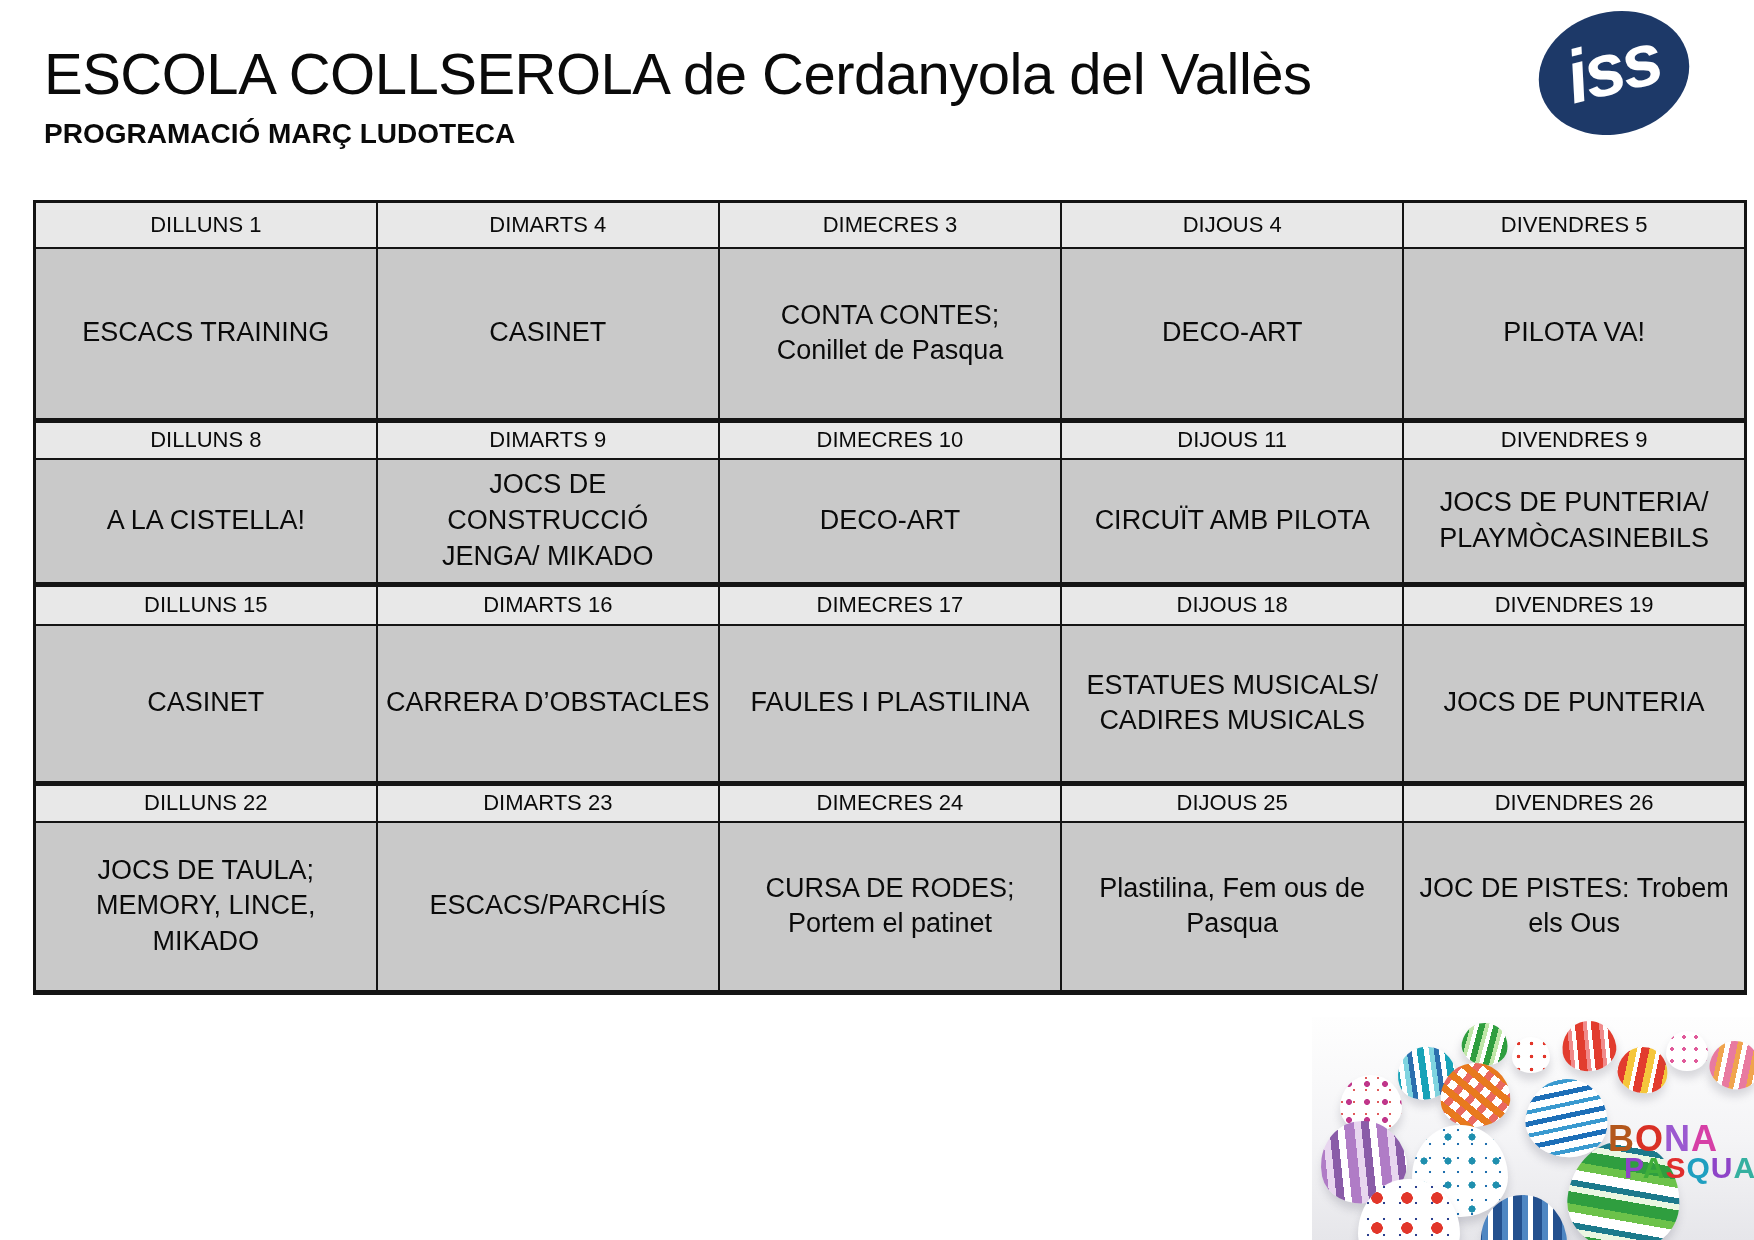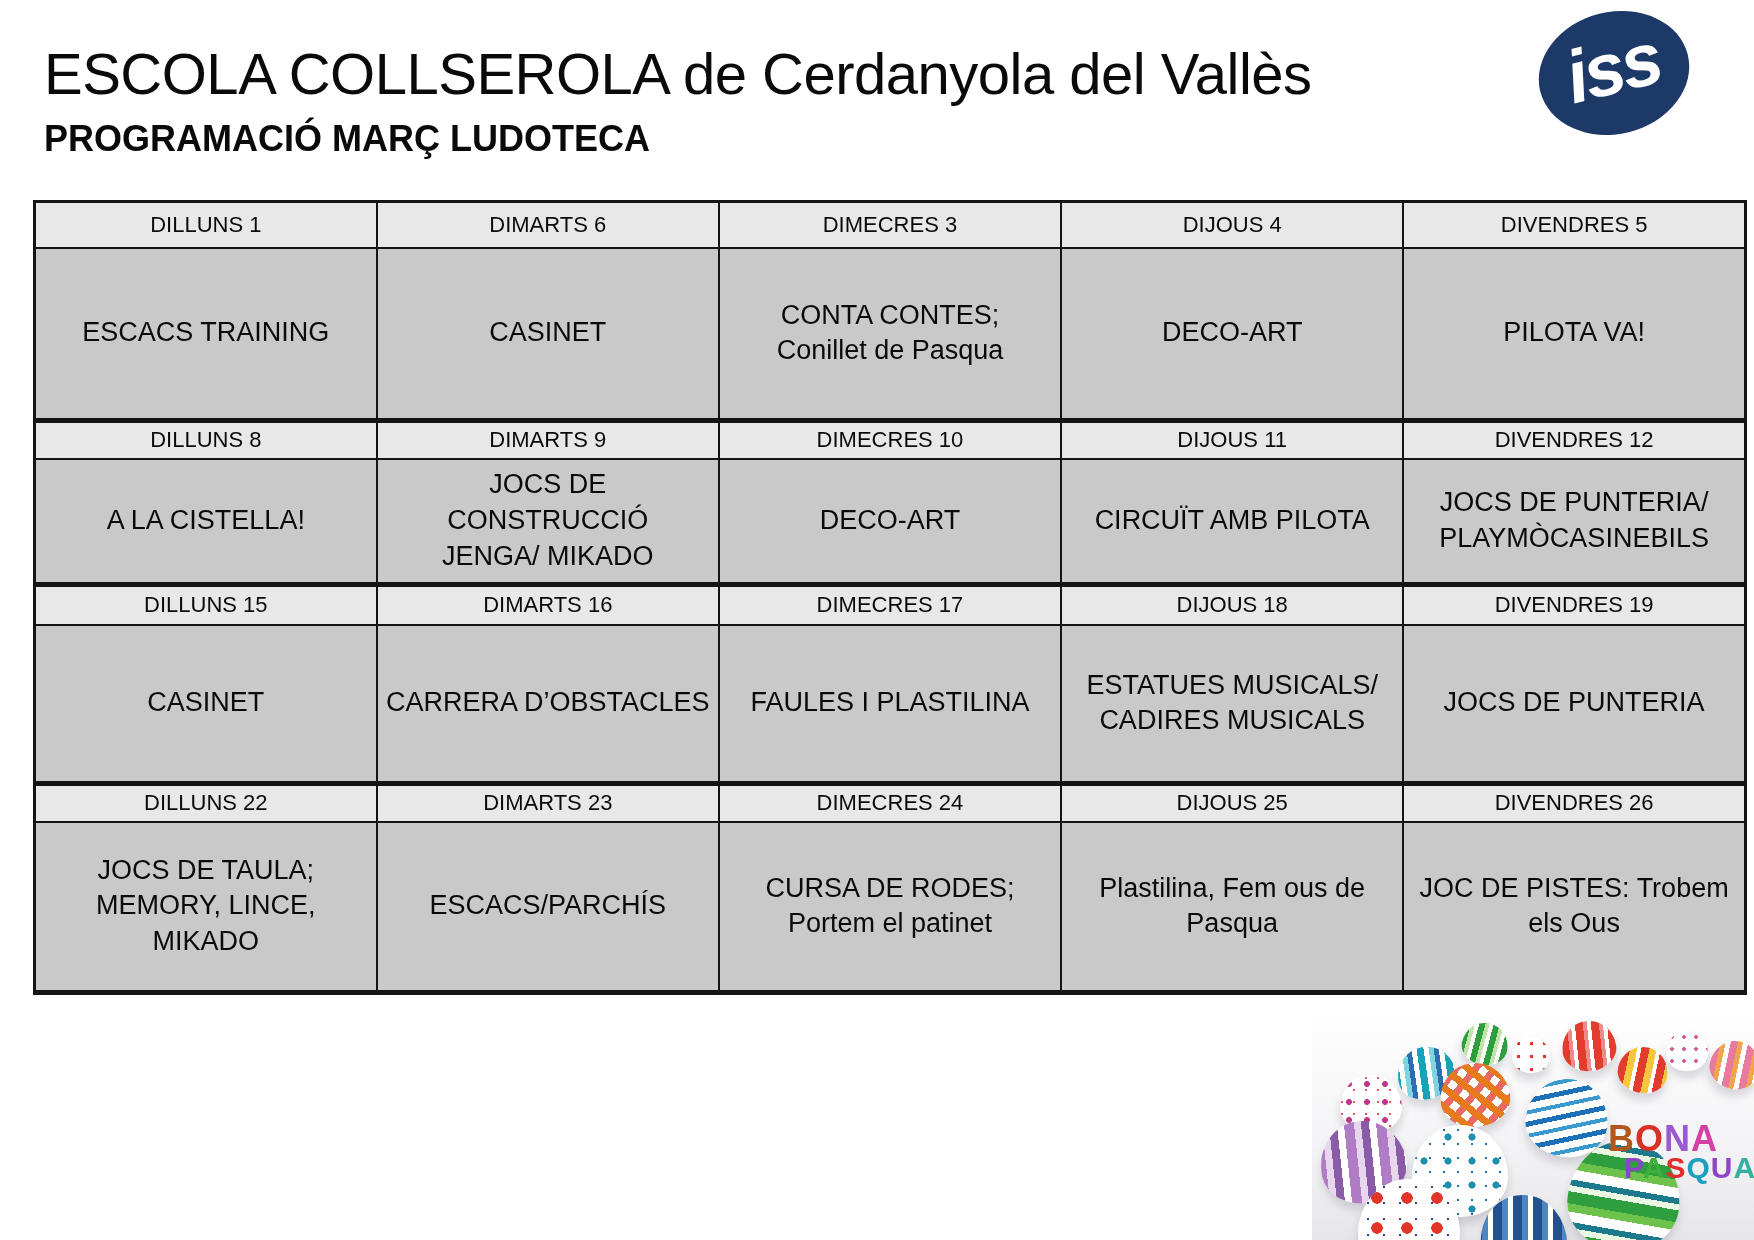--- a/index.html
+++ b/index.html
@@ -2,21 +2,21 @@
 <html><head>
 <meta charset="utf-8">
 <style>
   html,body{margin:0;padding:0;background:#fff;}
   #canvas{position:relative;width:1754px;height:1240px;background:#ffffff;overflow:hidden;
           font-family:"Liberation Sans",sans-serif;color:#0a0a0a;}
 
   
   .page-title{position:absolute;left:44px;top:40px;font-size:58px;font-weight:400;
               letter-spacing:-0.5px;white-space:nowrap;}
-  .page-subtitle{position:absolute;left:44px;top:118px;font-size:36px;font-weight:700;
+  .page-subtitle{position:absolute;left:44px;top:118px;font-size:28px;font-weight:700;
                  white-space:nowrap;}
 
   .iss-logo{position:absolute;left:1538px;top:12px;width:152px;height:122px;
             background:#1d3968;border-radius:50%;transform:rotate(-14deg);
             display:flex;align-items:center;justify-content:center;}
   .iss-logo span{color:#ffffff;font-size:74px;font-weight:700;font-style:italic;
                  letter-spacing:-3px;line-height:1;padding-bottom:10px;}
 
   
   table.schedule{position:absolute;left:33px;top:200px;width:1714px;
@@ -84,39 +84,39 @@
   <div class="page-subtitle">PROGRAMACIÓ MARÇ LUDOTECA</div>
 
   <div class="iss-logo" style="background:#1d3968">
     <span>iss</span>
   </div>
 
   <table class="schedule">
     <tbody>
         <tr class="day-row rh1">
       <td>DILLUNS 1</td>
-      <td>DIMARTS 6</td>
+      <td>DIMARTS 4</td>
       <td>DIMECRES 3</td>
       <td>DIJOUS 4</td>
       <td>DIVENDRES 5</td>
     </tr>
     <tr class="act-row ra1">
       <td>ESCACS TRAINING</td>
       <td>CASINET</td>
       <td>CONTA CONTES;
 Conillet de Pasqua</td>
       <td>DECO-ART</td>
       <td>PILOTA VA!</td>
     </tr>
     <tr class="day-row rh2">
       <td>DILLUNS 8</td>
       <td>DIMARTS 9</td>
       <td>DIMECRES 10</td>
       <td>DIJOUS 11</td>
-      <td>DIVENDRES 12</td>
+      <td>DIVENDRES 9</td>
     </tr>
     <tr class="act-row ra2">
       <td>A LA CISTELLA!</td>
       <td>JOCS DE CONSTRUCCIÓ
 JENGA/ MIKADO</td>
       <td>DECO-ART</td>
       <td>CIRCUÏT AMB PILOTA</td>
       <td>JOCS DE PUNTERIA/
 PLAYMÒCASINEBILS</td>
     </tr>

